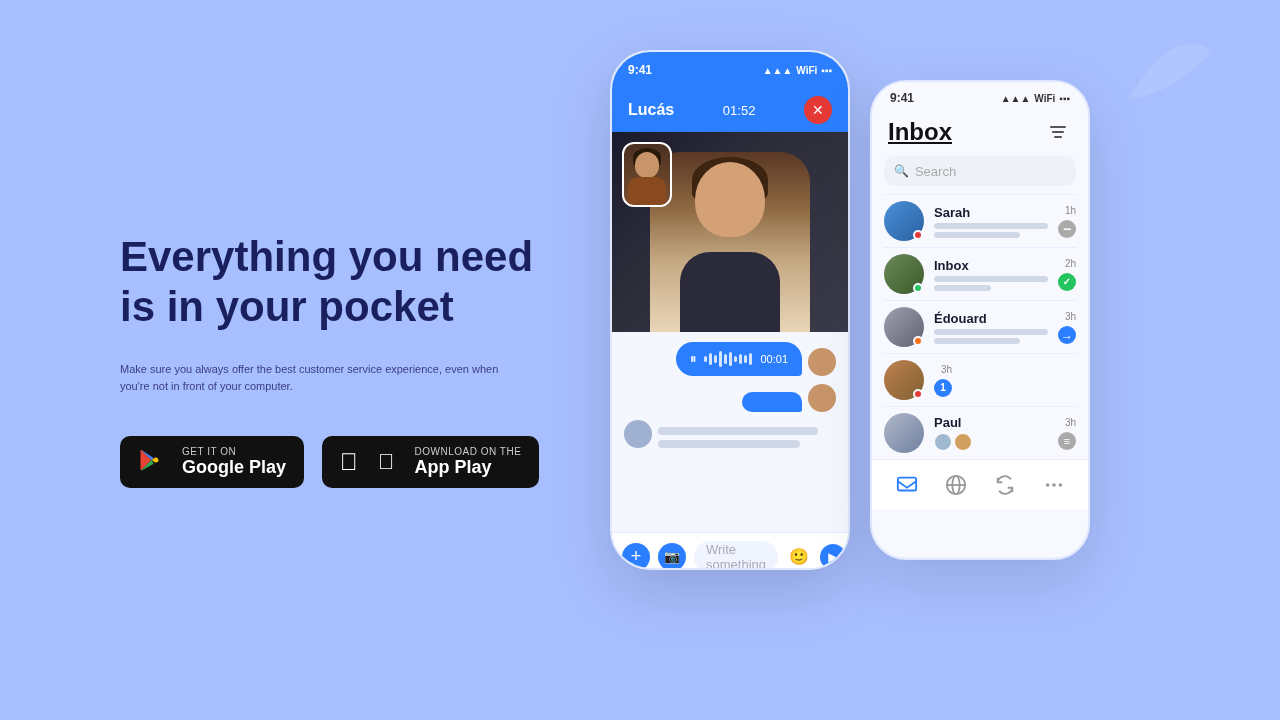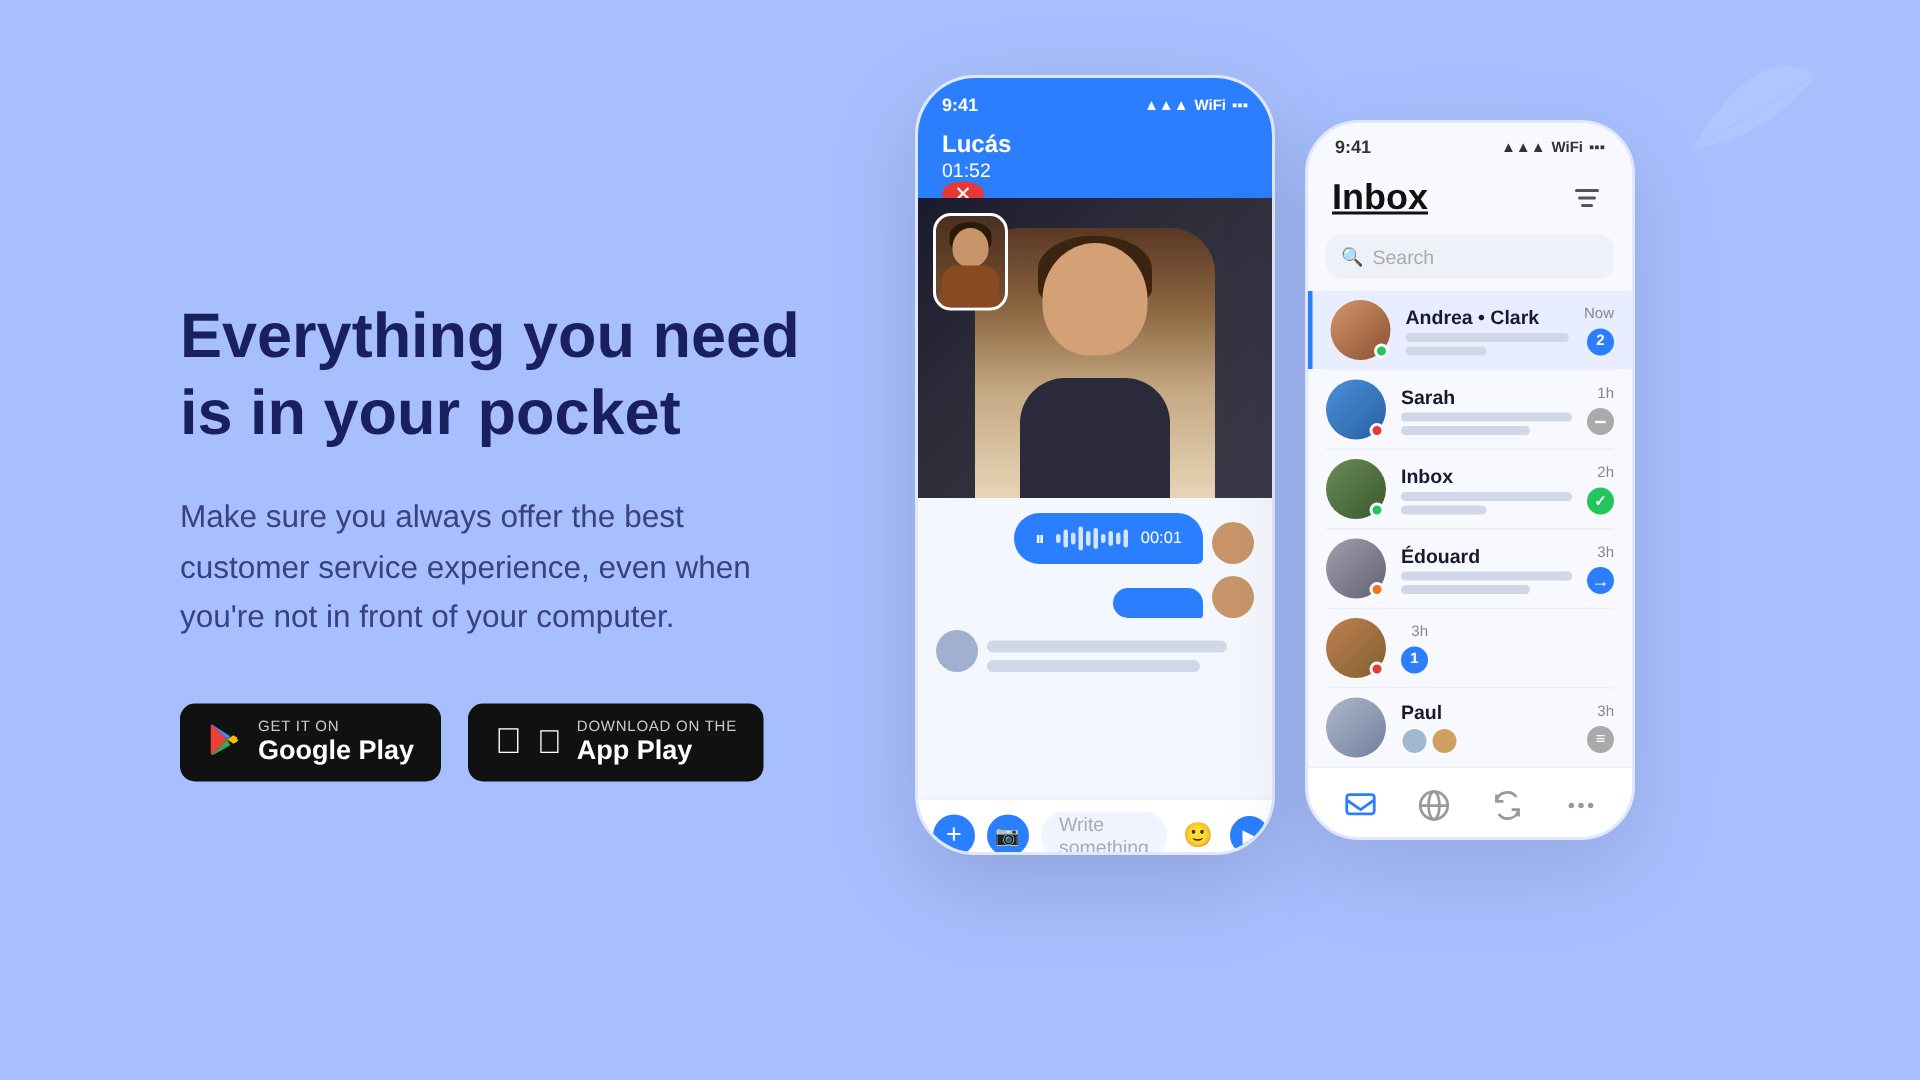--- a/index.html
+++ b/index.html
@@ -29,36 +29,36 @@
     .headline {
       font-size: 42px;
       font-weight: 800;
       color: #1a1f5e;
       line-height: 1.2;
       margin-bottom: 28px;
       max-width: 420px;
     }
 
     .subtext {
-      font-size: 21px;
+      font-size: 11px;
       color: #3a4080;
       line-height: 1.6;
       max-width: 390px;
       margin-bottom: 40px;
     }
 
     .store-buttons {
       display: flex;
       gap: 18px;
     }
 
     .store-btn {
       display: flex;
       align-items: center;
-      gap: 10px;
+      gap: 20px;
       background: #111;
       border-radius: 10px;
       padding: 10px 18px;
       cursor: pointer;
       min-width: 160px;
     }
 
     .store-btn-icon {
       font-size: 26px;
       line-height: 1;
@@ -115,25 +115,24 @@
       padding: 0 16px;
       color: white;
       font-size: 12px;
       font-weight: 600;
     }
 
     .phone-1-header {
       background: #2b7fff;
       height: 44px;
       display: flex;
-      align-items: flex-start;
+      align-items: center;
       justify-content: space-between;
       padding: 0 16px;
       color: white;
-      flex-direction: column;
     }
 
     .phone-1-header .caller-name {
       font-size: 16px;
       font-weight: 600;
     }
 
     .phone-1-header .call-time {
       font-size: 13px;
     }
@@ -835,39 +834,20 @@
         </div>
       </div>
 
       <div class="search-bar">
         <span style="color:#aaa;font-size:12px;">🔍</span>
         <span class="search-bar-text">Search</span>
       </div>
 
       <div class="contact-list">
 
-        <div class="contact-item active">
-          <div class="contact-avatar">
-            <div class="avatar-img avatar-andrea"></div>
-            <div class="status-dot dot-green"></div>
-          </div>
-          <div class="contact-info">
-            <div class="contact-name-row">
-              <span class="contact-name">Andrea • Clark</span>
-            </div>
-            <div class="contact-preview-lines">
-              <div class="preview-line w-full"></div>
-              <div class="preview-line w-half"></div>
-            </div>
-          </div>
-          <div class="contact-meta">
-            <span class="meta-time">Now</span>
-            <div class="badge badge-blue">2</div>
-          </div>
-        </div>
 
         <div class="contact-divider"></div>
 
         <div class="contact-item">
           <div class="contact-avatar">
             <div class="avatar-img avatar-sarah"></div>
             <div class="status-dot dot-red"></div>
           </div>
           <div class="contact-info">
             <div class="contact-name-row">

